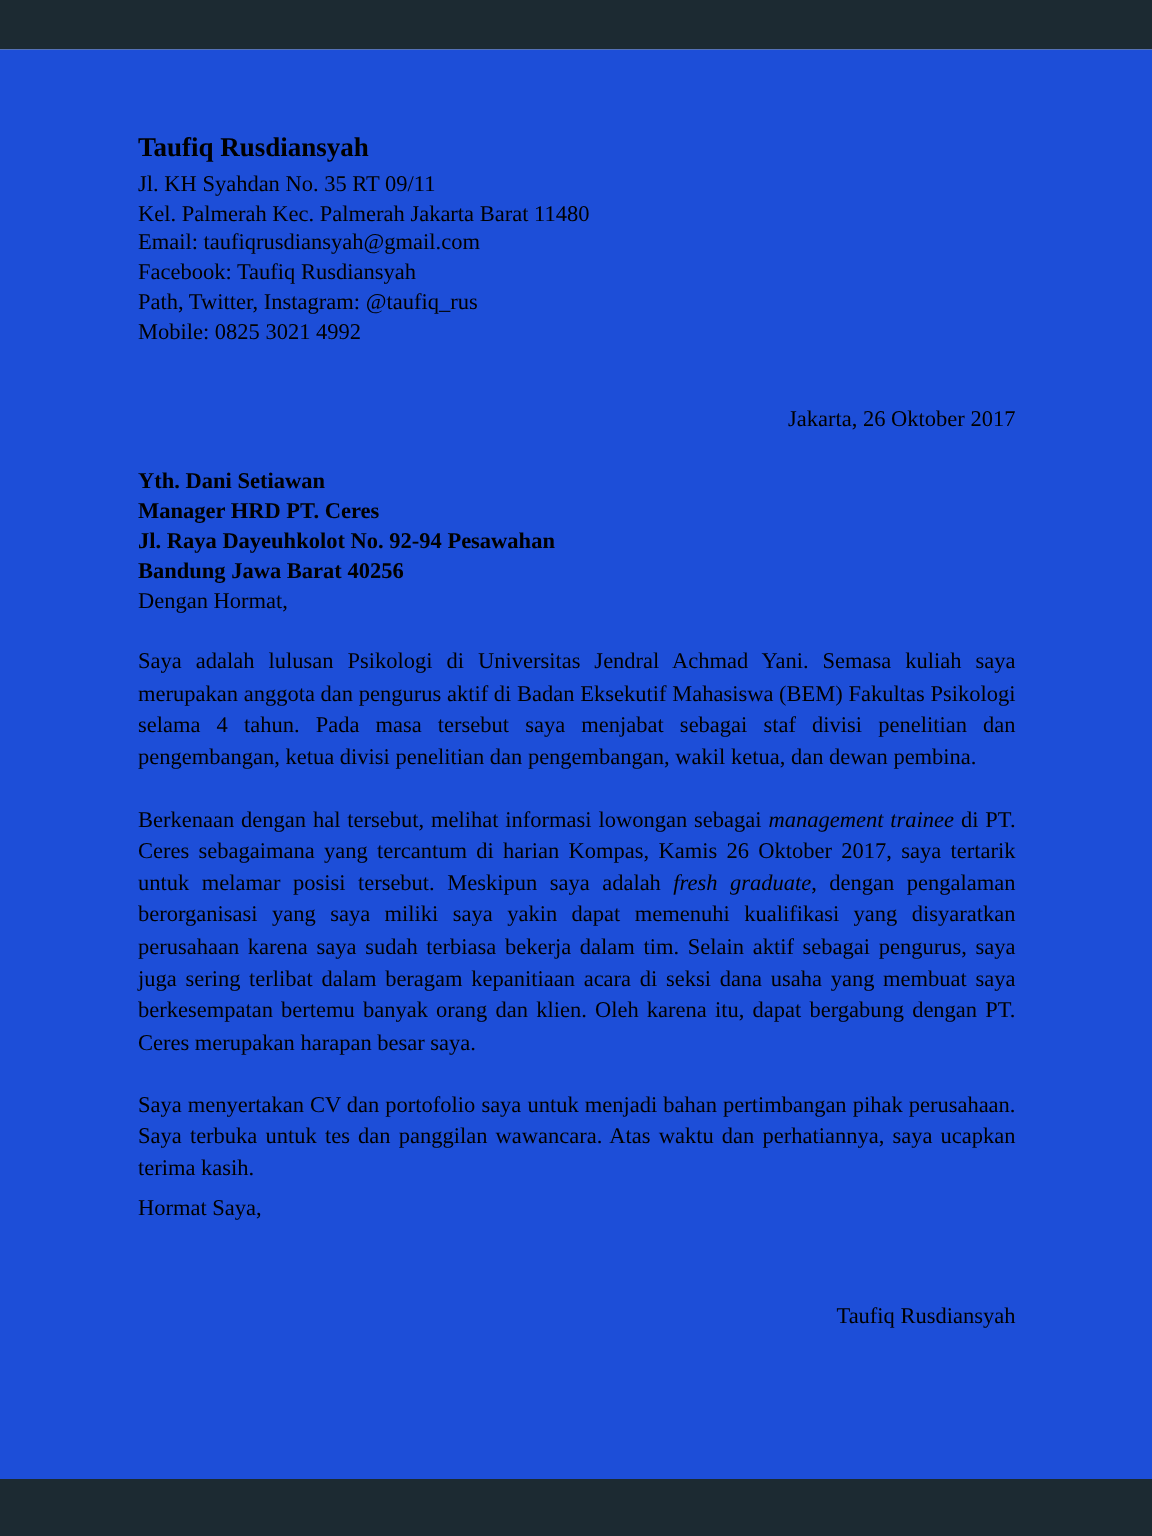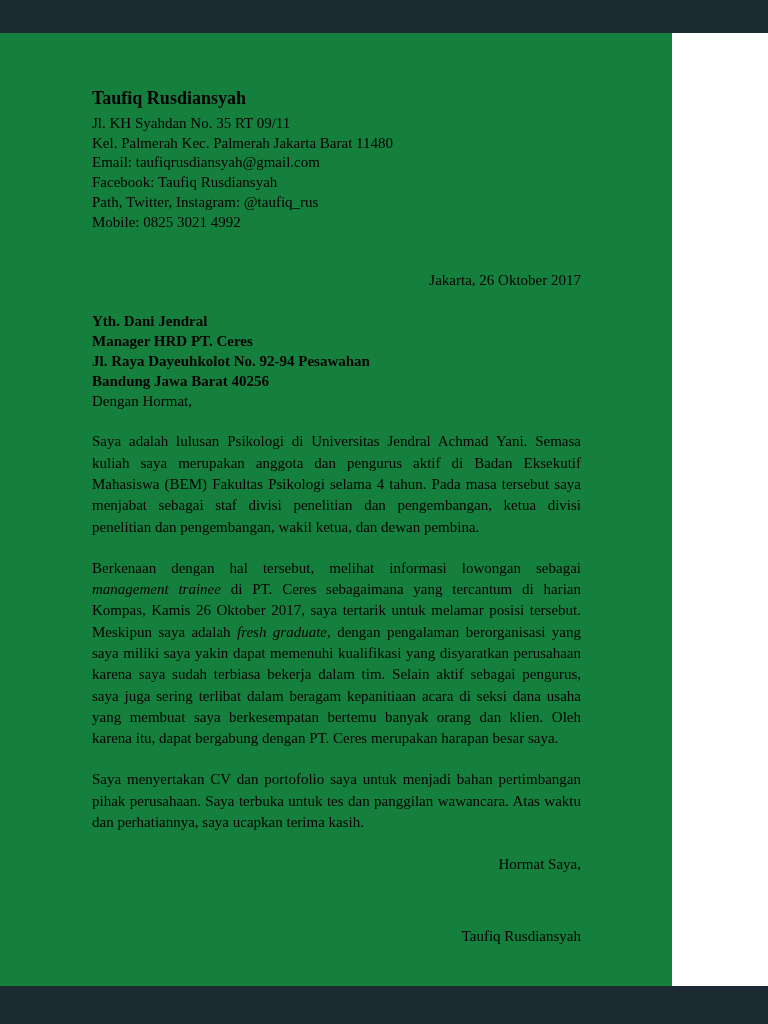--- a/index.html
+++ b/index.html
@@ -15,23 +15,23 @@
     color: #000000;
   }
   .frame-bar {
     width: 768px;
     background: #1c2a32;
   }
   .frame-bar.top { height: 33px; }
   .frame-bar.bottom { height: 38px; position: absolute; left: 0; bottom: 0; }
   .paper {
     position: relative;
-    width: 672px;
+    width: 768px;
     height: 953px;
-    background: #15803d;
+    background: #1d4ed8;
     box-sizing: border-box;
     padding: 54px 91px 0 92px;
     font-size: 15px;
     line-height: 1.32;
   }
   .sender-name {
     font-size: 18px;
     font-weight: bold;
     margin: 0 0 3px 0;
   }
@@ -51,22 +51,21 @@
   }
   .salutation {
   }
   .para {
     margin: 20px 0 0 0;
     text-align: justify;
     line-height: 1.42;
   }
   .italic { font-style: italic; margin-top: 28px; }
   .closing {
-    text-align: right;
-    margin-top: 22px;
+    margin-top: 6px;
   }
   .signature {
     text-align: right;
     margin-top: 52px;
   }
   p, div.line { margin: 0; }
 </style>
 </head>
 <body>
 
@@ -78,21 +77,21 @@
   <div class="line addr-indent">Jl. KH Syahdan No. 35 RT 09/11</div>
   <div class="line addr-indent">Kel. Palmerah Kec. Palmerah Jakarta Barat 11480</div>
   <div class="line contact-line">Email: taufiqrusdiansyah@gmail.com</div>
   <div class="line contact-line">Facebook: Taufiq Rusdiansyah</div>
   <div class="line contact-line">Path, Twitter, Instagram: @taufiq_rus</div>
   <div class="line contact-line">Mobile: 0825 3021 4992</div>
 
   <div class="dateline">Jakarta, 26 Oktober 2017</div>
 
   <div class="recipient">
-    <div class="line">Yth. Dani Jendral</div>
+    <div class="line">Yth. Dani Setiawan</div>
     <div class="line">Manager HRD PT. Ceres</div>
     <div class="line">Jl. Raya Dayeuhkolot No. 92-94 Pesawahan</div>
     <div class="line">Bandung Jawa Barat 40256</div>
   </div>
 
   <div class="salutation">Dengan Hormat,</div>
 
   <p class="para">Saya adalah lulusan Psikologi di Universitas Jendral Achmad Yani. Semasa kuliah saya merupakan anggota dan pengurus aktif di Badan Eksekutif Mahasiswa (BEM) Fakultas Psikologi selama 4 tahun. Pada masa tersebut saya menjabat sebagai staf divisi penelitian dan pengembangan, ketua divisi penelitian dan pengembangan, wakil ketua, dan dewan pembina.</p>
 
   <p class="para"><span>Berkenaan dengan hal tersebut, melihat informasi lowongan sebagai </span><span class="italic">management trainee</span><span> di PT. Ceres sebagaimana yang tercantum di harian Kompas, Kamis 26 Oktober 2017, saya tertarik untuk melamar posisi tersebut. Meskipun saya adalah </span><span class="italic">fresh graduate</span><span>, dengan pengalaman berorganisasi yang saya miliki saya yakin dapat memenuhi kualifikasi yang disyaratkan perusahaan karena saya sudah terbiasa bekerja dalam tim. Selain aktif sebagai pengurus, saya juga sering terlibat dalam beragam kepanitiaan acara di seksi dana usaha yang membuat saya berkesempatan bertemu banyak orang dan klien. Oleh karena itu, dapat bergabung dengan PT. Ceres merupakan harapan besar saya.</span></p>

